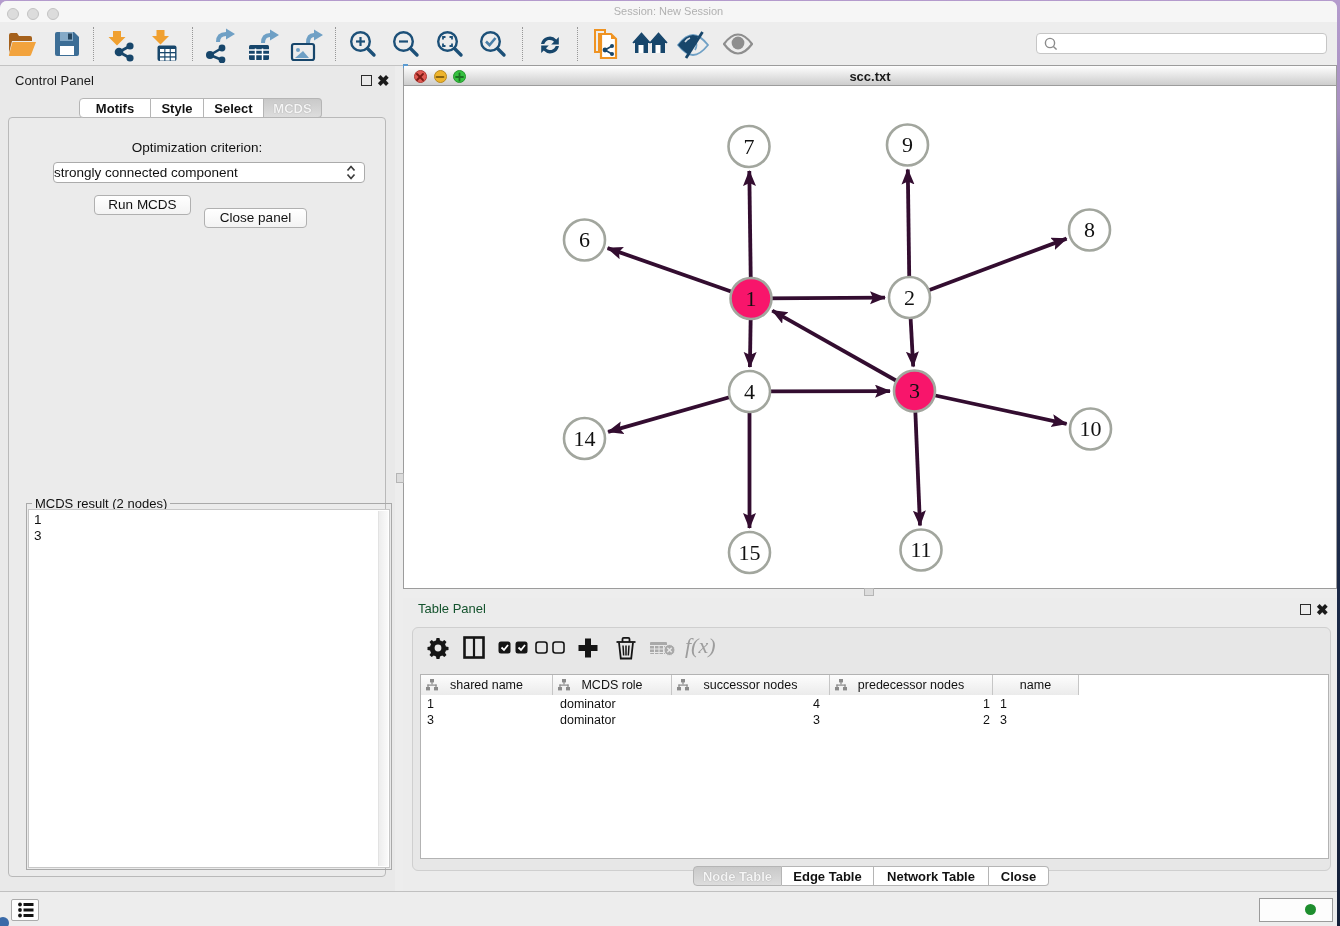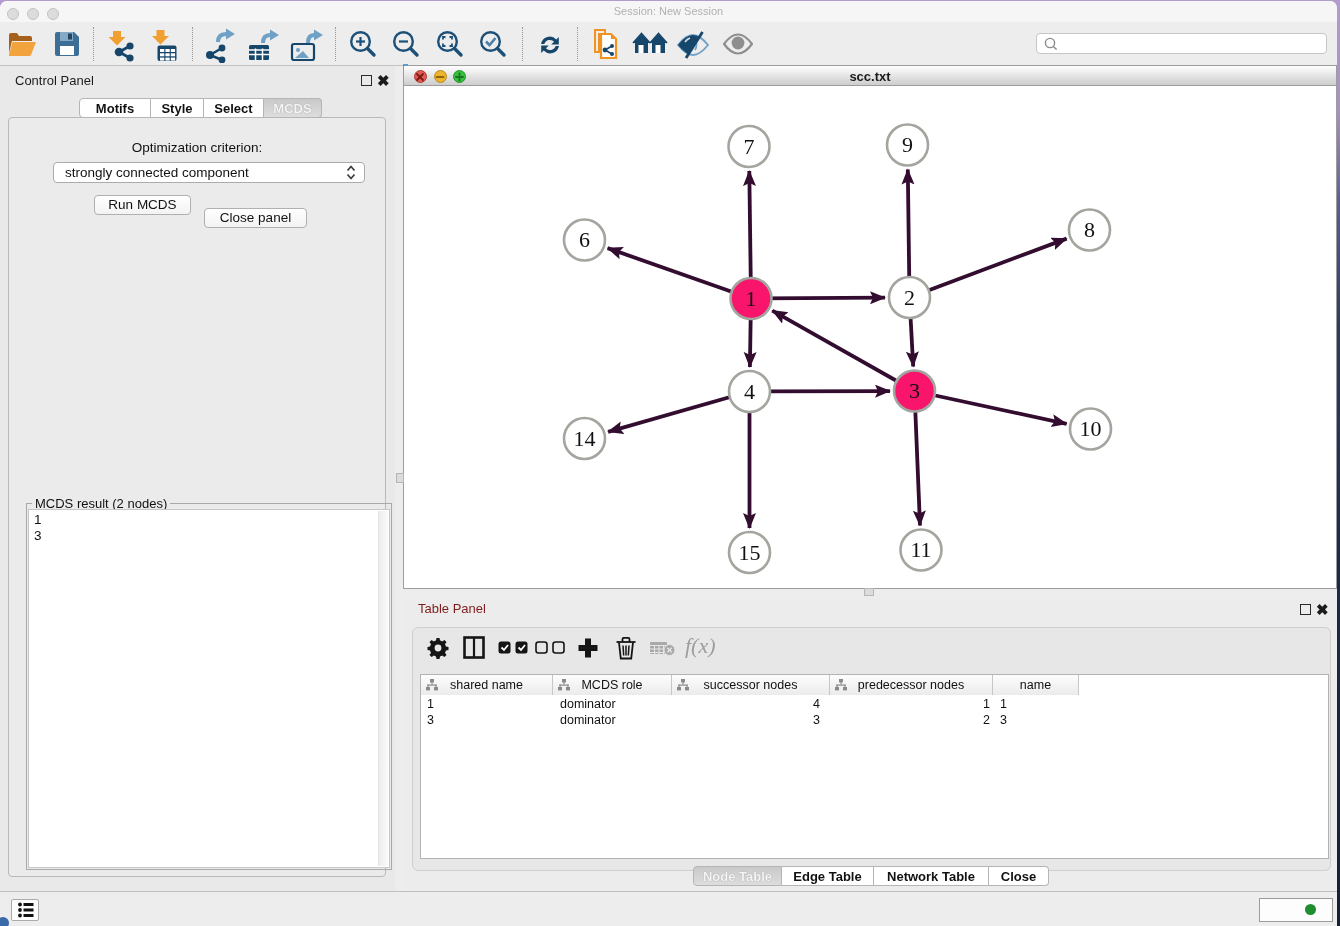--- a/index.html
+++ b/index.html
@@ -18,34 +18,34 @@
 
 .cp{position:absolute;left:0;top:65px;width:395px;height:825px;background:#e9e9e9;}
 .cp-title{position:absolute;left:15px;top:7px;font-size:13px;color:#1c1c1c;}
 .panel-box{position:absolute;left:8px;top:51px;width:378px;height:760px;background:#ebebeb;border:1px solid #b9b9b9;border-radius:4px;box-sizing:border-box;}
 .tabs{position:absolute;top:32px;left:79px;height:20px;display:flex;font-size:13px;font-weight:bold;z-index:3;}
 .tab{height:20px;line-height:20px;text-align:center;background:#fff;border:1px solid #b5b5b5;border-left:none;box-sizing:border-box;color:#111;}
 .tab.first{border-left:1px solid #b5b5b5;border-radius:4px 0 0 4px;}
 .tab.last{border-radius:0 4px 4px 0;}
 .tab.sel{background:linear-gradient(180deg,#c9c9c9,#dddddd);color:#f5f5f5;text-shadow:0 0 1px #8a8a8a;}
 .optlabel{position:absolute;left:0;top:22px;width:100%;text-align:center;font-size:13.5px;color:#111;}
-.combo{position:absolute;left:44px;top:44px;width:312px;height:21px;background:#fff;border:1px solid #ababab;border-radius:4px;box-sizing:border-box;font-size:13.5px;color:#111;line-height:19px;padding-left:11px;}
+.combo{position:absolute;left:44px;top:44px;width:312px;height:21px;background:#fff;border:1px solid #ababab;border-radius:4px;box-sizing:border-box;font-size:13.5px;color:#111;line-height:19px;}
 .btn{position:absolute;height:20px;background:linear-gradient(180deg,#ffffff,#f3f3f3);border:1px solid #b0b0b0;border-radius:4px;box-sizing:border-box;font-size:13.5px;color:#111;text-align:center;line-height:18px;}
 .groupbox{position:absolute;left:17px;top:385px;width:366px;height:367px;border:1px solid #a9a9a9;box-sizing:border-box;}
 .grouplabel{position:absolute;left:5px;top:-8px;background:#ebebeb;padding:0 3px;font-size:13px;color:#111;}
 .listarea{position:absolute;left:1px;top:5px;right:1px;bottom:1px;background:#fff;border:1px solid #c7c7c7;font-size:13.5px;color:#111;}
 .scrtrack{position:absolute;right:1px;top:1px;bottom:1px;width:9px;background:linear-gradient(90deg,#ededed,#fafafa);border-left:1px solid #e2e2e2;}
 
 .frame{position:absolute;left:403px;top:64px;width:934px;height:524px;background:#fff;border:1px solid #9c9c9c;box-sizing:border-box;}
 .ftitle{position:absolute;left:0;top:0;width:100%;height:20px;background:linear-gradient(180deg,#fefefe,#cdcdcd);border-bottom:1px solid #9c9c9c;box-sizing:border-box;}
 .ftext{position:absolute;top:3px;width:100%;text-align:center;font-size:13px;font-weight:bold;color:#1a1a1a;}
 .light{position:absolute;top:3.5px;width:13px;height:13px;border-radius:50%;box-sizing:border-box;}
 
 .tp{position:absolute;left:403px;top:597px;width:934px;height:293px;background:#ececec;}
-.tp-title{position:absolute;left:15px;top:3px;font-size:13px;color:#7f1d1d;}
+.tp-title{position:absolute;left:15px;top:3px;font-size:13px;color:#14532d;}
 .tp-box{position:absolute;left:9px;top:29px;width:919px;height:244px;background:#e7e7e7;border:1px solid #cfcfcf;border-radius:6px;box-sizing:border-box;}
 .tbl{position:absolute;left:7px;top:46px;width:909px;height:185px;background:#fff;border:1px solid #b3b3b3;box-sizing:border-box;}
 .thead{position:absolute;left:0;top:0;height:20px;display:flex;background:linear-gradient(180deg,#fdfdfd,#ebebeb);}
 .th{position:relative;height:20px;border-right:1px solid #c6c6c6;box-sizing:border-box;font-size:12.5px;color:#111;text-align:center;line-height:20px;}
 .trow{position:absolute;left:0;height:16px;font-size:12.5px;color:#111;line-height:16px;}
 .cell{position:absolute;top:0;height:16px;}
 .btabs{position:absolute;left:290px;top:268px;height:20px;display:flex;font-size:13px;font-weight:bold;z-index:3;}
 
 .statusbar{position:absolute;left:0;top:890px;width:1337px;height:36px;background:#ededed;border-top:1px solid #c0c0c0;box-sizing:border-box;}
 .listbtn{position:absolute;left:11px;top:7px;width:28px;height:22px;background:#fdfdfd;border:1px solid #ababab;border-radius:2px;box-sizing:border-box;}

